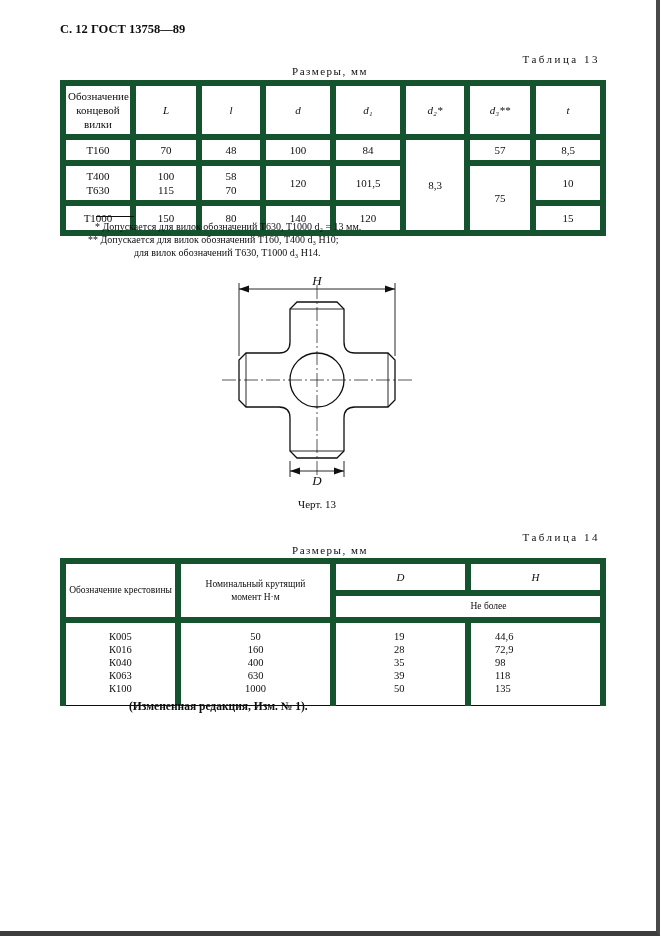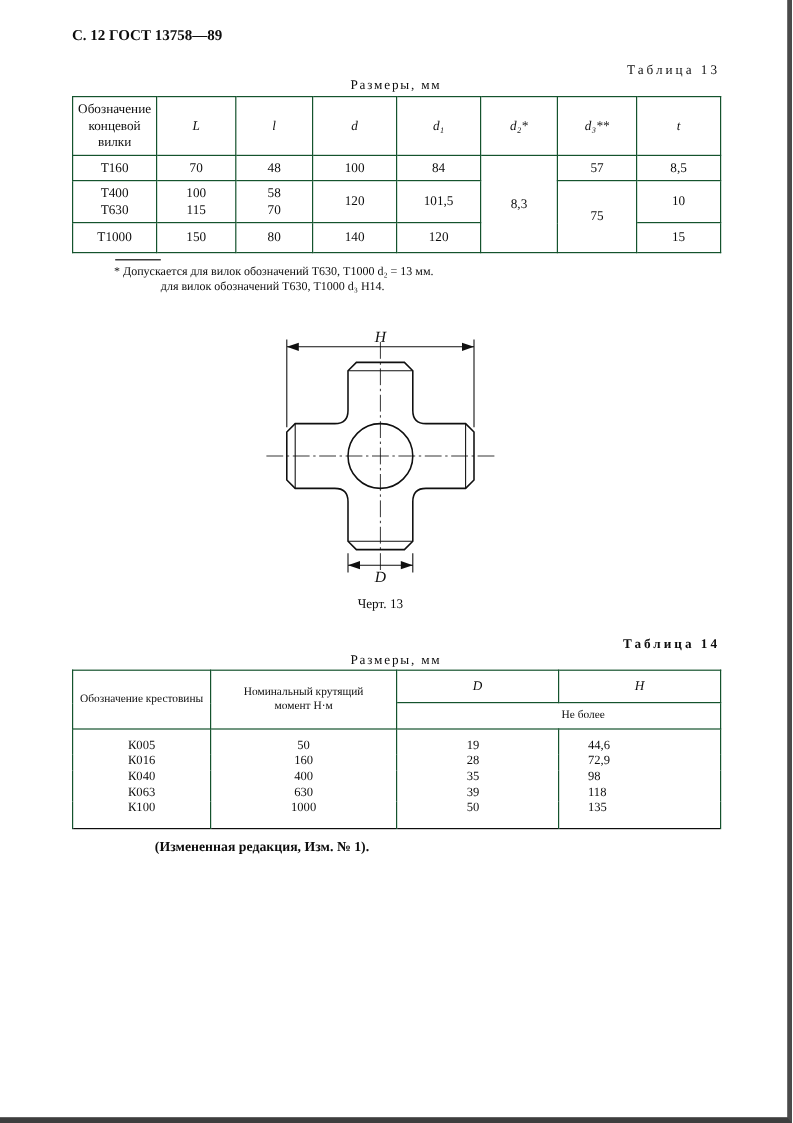--- a/index.html
+++ b/index.html
@@ -17,37 +17,37 @@
   }
   .doc-header {
     position: absolute; left: 60px; top: 22px;
     font-weight: bold; font-size: 12.5px;
   }
   .tbl-label {
     position: absolute; left: 60px; width: 540px;
     text-align: right; font-size: 11px; letter-spacing: 2.5px;
   }
   .t13-label { top: 53px; }
-  .t14-label { top: 531px; font-weight: bold; }
+  .t14-label { top: 531px; }
   .units {
     position: absolute; left: 60px; width: 540px;
     text-align: center; font-size: 11px; letter-spacing: 1.5px;
   }
   .t13-units { top: 65px; }
   .t14-units { top: 544px; }
 
   table.gost {
     position: absolute; left: 60px; width: 540px;
     border-collapse: collapse; table-layout: fixed;
     border: 1.6px solid #0e0e0e;
   }
   .t13 { top: 80px; }
   .t14 { top: 558px; }
   .gost th, .gost td {
-    border: 1px solid #14532d;
+    border: 6px solid #14532d;
     text-align: center; vertical-align: middle;
     font-size: 11px; font-weight: normal;
     white-space: pre-line; line-height: 1.3; padding: 1px 2px;
   }
   .small-head { font-size: 8px; line-height: 1.5; }
   .var { font-style: italic; }
   .t13 thead th { height: 46px; }
   .t13 tr.r1 td { height: 18px; }
   .t13 tr.r2 td { height: 32px; }
   .t13 tr.r3 td { height: 22px; }
@@ -153,20 +153,21 @@
         <td>140</td>
         <td>120</td>
         <td>15</td>
       </tr>
     </tbody>
   </table>
 
   <div class="fn-rule"></div>
   <div class="footnotes">
     <div class="fn fn1">* Допускается для вилок обозначений Т630, Т1000 d₂ = 13 мм.</div>
+    <div class="fn fn2">** Допускается для вилок обозначений Т160, Т400 d₃ Н10;</div>
     <div class="fn fn3">для вилок обозначений Т630, Т1000 d₃ Н14.</div>
   </div>
 
   <svg class="drawing" viewBox="-175 -108 350 218" width="350" height="218" xmlns="http://www.w3.org/2000/svg">
     <g>
       <path class="outline" d="M -20 -78 L 20 -78 L 27 -71 L 27 -38 Q 27 -27 38 -27 L 71 -27 L 78 -20 L 78 20 L 71 27 L 38 27 Q 27 27 27 38 L 27 71 L 20 78 L -20 78 L -27 71 L -27 38 Q -27 27 -38 27 L -71 27 L -78 20 L -78 -20 L -71 -27 L -38 -27 Q -27 -27 -27 -38 L -27 -71 Z"></path>
       <path class="thin" d="M 71 -27 L 71 27 M -71 -27 L -71 27 M -27 -71 L 27 -71 M -27 71 L 27 71"></path>
       <circle class="outline nofill" cx="0" cy="0" r="27"></circle>
     </g>
     <path class="centerline" d="M -95 0 L 95 0 M 0 -95 L 0 95"></path>

